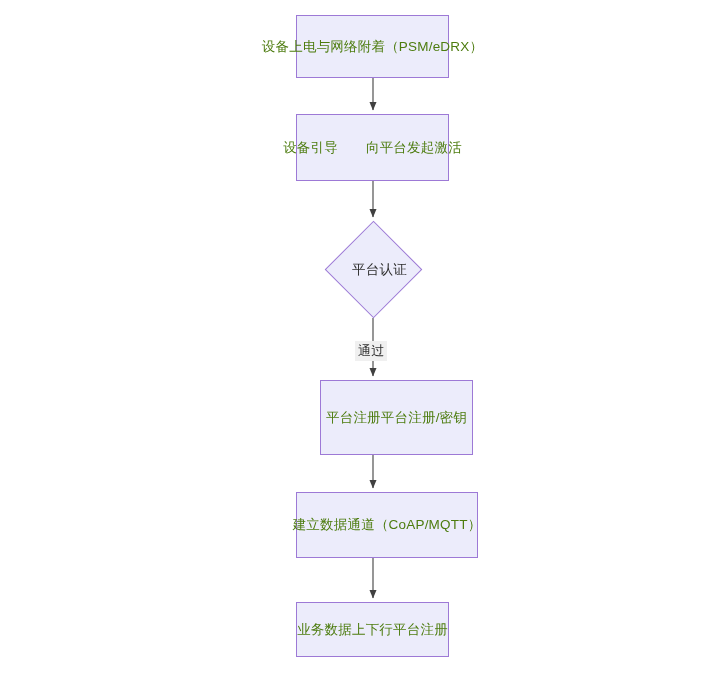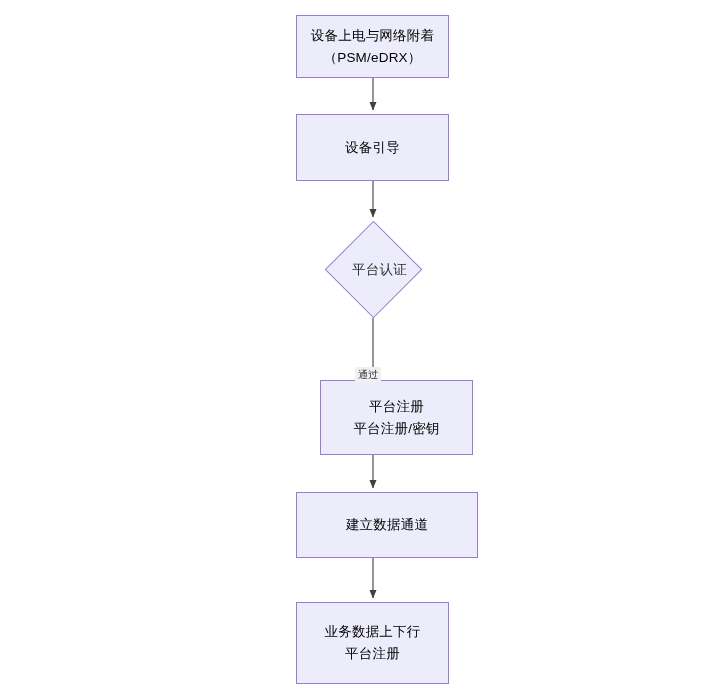--- a/index.html
+++ b/index.html
@@ -34,24 +34,24 @@
     z-index: 1;
   }
 
   .node {
     position: absolute;
     z-index: 2;
     box-sizing: border-box;
     background: #ececfb;
     border: 1px solid #9d79d6;
     display: flex;
-    flex-direction: column;
+    flex-direction: row;
     align-items: center;
     justify-content: center;
-    color: #000000;
+    color: #4d7c0f;
     font-size: 13.5px;
     line-height: 1.62;
     text-align: center;
     letter-spacing: 0.2px;
     white-space: nowrap;
   }
 
   .node .line2 { display: block; text-align: center; }
 
   
@@ -86,26 +86,25 @@
     letter-spacing: 0.2px;
     margin-left: 13px;
   }
 
   
   .edge-label {
     position: absolute;
     z-index: 3;
     background: #f0f0f0;
     color: #2e2e2e;
-    font-size: 10px;
+    font-size: 13px;
     line-height: 1.35;
     padding: 1px 3px;
     white-space: nowrap;
     letter-spacing: 0.2px;
-    margin-top: 26px;
   }
 </style>
 </head>
 <body>
 
 <div id="canvas">
 
   <svg id="edges" viewBox="0 0 726 700" width="726" height="700" xmlns="http://www.w3.org/2000/svg">
     <defs>
       <marker id="arrowhead" markerWidth="9" markerHeight="9" refX="7.2" refY="3.2" orient="auto" markerUnits="strokeWidth">
@@ -124,36 +123,38 @@
     <line x1="373" y1="558" x2="373" y2="598" stroke="#404040" stroke-width="1.1" marker-end="url(#arrowhead)"></line>
   </svg>
 
   <div class="node" style="left:296px; top:15px; width:153px; height:63px;">
     <span class="line1">设备上电与网络附着</span>
     <span class="line2">（PSM/eDRX）</span>
   </div>
 
   <div class="node" style="left:296px; top:114px; width:153px; height:67px;gap:28px;">
     <span class="line1">设备引导</span>
+    <span class="line2">向平台发起激活</span>
   </div>
 
   <div class="decision-wrap" style="left:324px; top:221px; width:98px; height:97px;">
     <div class="decision-shape"></div>
     <span class="decision-label">平台认证</span>
   </div>
 
   <span class="edge-label" style="left:355px; top:341px;">通过</span>
 
   <div class="node" style="left:296px; top:380px; width:153px; height:75px;margin-left:24px;">
     <span class="line1">平台注册</span>
     <span class="line2">平台注册/密钥</span>
   </div>
 
   <div class="node" style="left:296px; top:492px; width:182px; height:66px;">
     <span class="line1">建立数据通道</span>
+    <span class="line2">（CoAP/MQTT）</span>
   </div>
 
-  <div class="node" style="left:296px; top:602px; width:153px; height:82px;">
+  <div class="node" style="left:296px; top:602px; width:153px; height:55px;">
     <span class="line1">业务数据上下行</span>
     <span class="line2">平台注册</span>
   </div>
 
 </div>
 
 </body></html>

